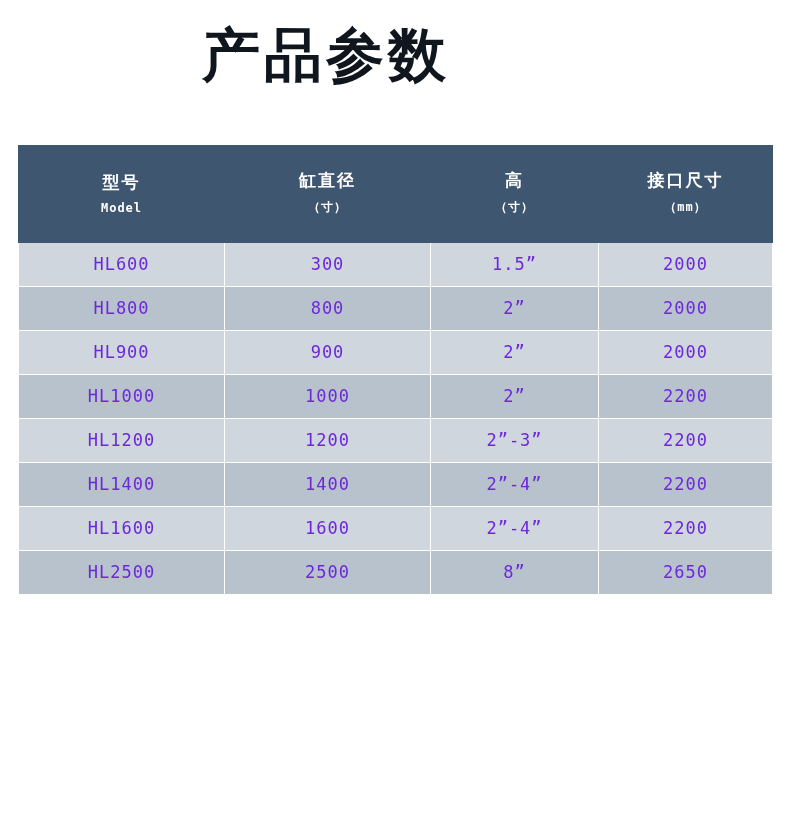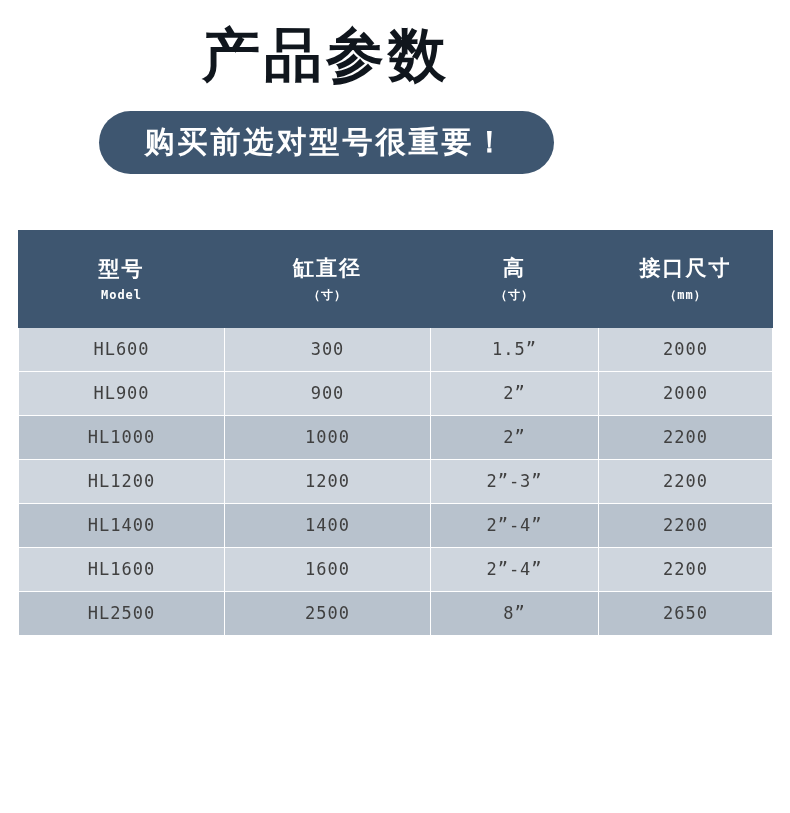--- a/index.html
+++ b/index.html
@@ -60,37 +60,37 @@
     vertical-align: middle;
   }
   table.spec thead th {
     background: #3e5670;
     color: #ffffff;
     height: 88px;
     padding: 4px 0;
     border: 1px solid #3e5670;
   }
   .th-cn {
-    font-size: 21px;
+    font-size: 17px;
     font-weight: bold;
     letter-spacing: 2px;
     line-height: 1.35;
-    font-family: Liberation Sans, sans-serif;
+    font-family: Liberation Mono, monospace;
   }
   .th-en {
     font-size: 12px;
     font-weight: bold;
     letter-spacing: 1px;
     margin-top: 5px;
     font-family: "DejaVu Sans Mono", "Liberation Mono", monospace;
   }
   table.spec tbody td {
     height: 41px;
     font-size: 17px;
-    color: #404040;
+    color: #6d28d9;
     font-family: "DejaVu Sans Mono", "Liberation Mono", monospace;
     letter-spacing: 1px;
   }
   tbody tr.odd td {
     background: #cfd6de;
   }
   tbody tr.even td {
     background: #b8c2cd;
   }
   .col-model { width: 206px; }
@@ -98,23 +98,20 @@
   .col-hi    { width: 168px; }
   .col-port  { width: 174px; }
 </style>
 </head>
 <body>
 
 <div class="page">
 
   <div class="title">产品参数</div>
 
-  <div class="subtitle-wrap">
-    <div class="subtitle">购买前选对型号很重要！</div>
-  </div>
 
   <div class="table-wrap">
     <table class="spec">
       <colgroup>
         <col class="col-model">
         <col class="col-dia">
         <col class="col-hi">
         <col class="col-port">
       </colgroup>
       <thead>
@@ -135,20 +132,26 @@
             <div class="th-cn">接口尺寸</div>
             <div class="th-en">（mm）</div>
           </th>
         </tr>
       </thead>
       <tbody>
         <tr class="odd">
           <td>HL600</td>
           <td>300</td>
           <td>1.5”</td>
+          <td>2000</td>
+        </tr>
+        <tr class="even">
+          <td>HL800</td>
+          <td>800</td>
+          <td>2”</td>
           <td>2000</td>
         </tr>
         <tr class="odd">
           <td>HL900</td>
           <td>900</td>
           <td>2”</td>
           <td>2000</td>
         </tr>
         <tr class="even">
           <td>HL1000</td>

